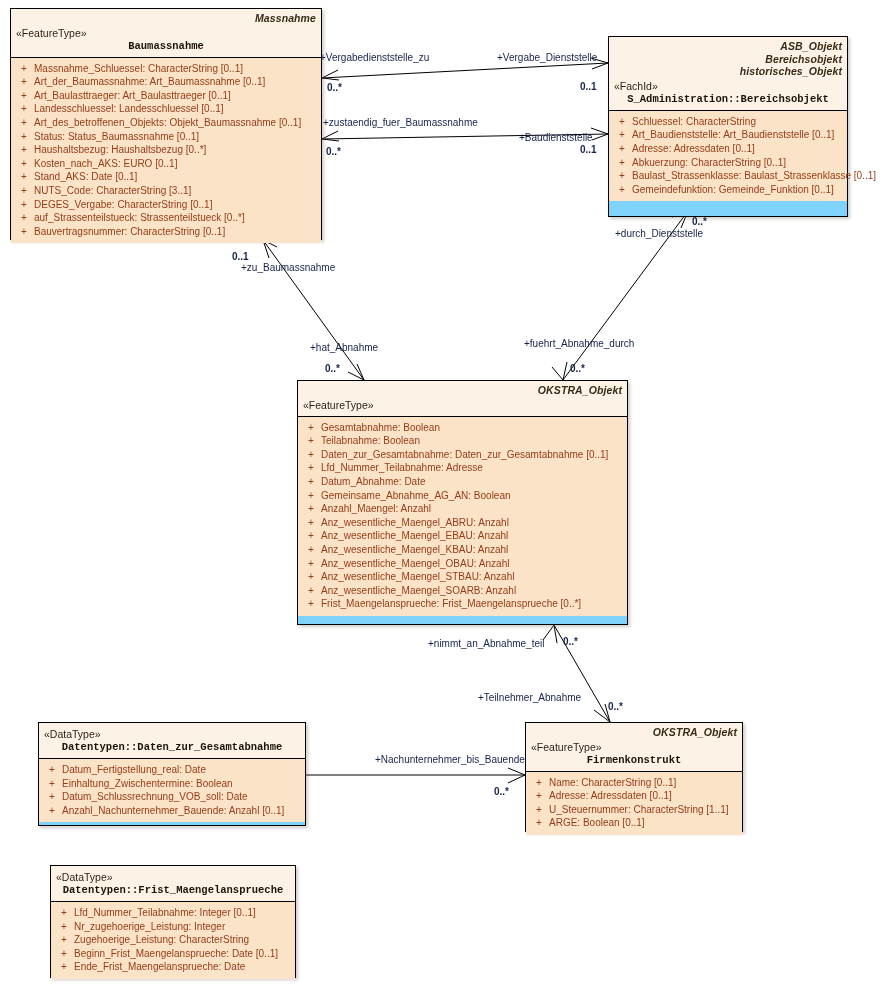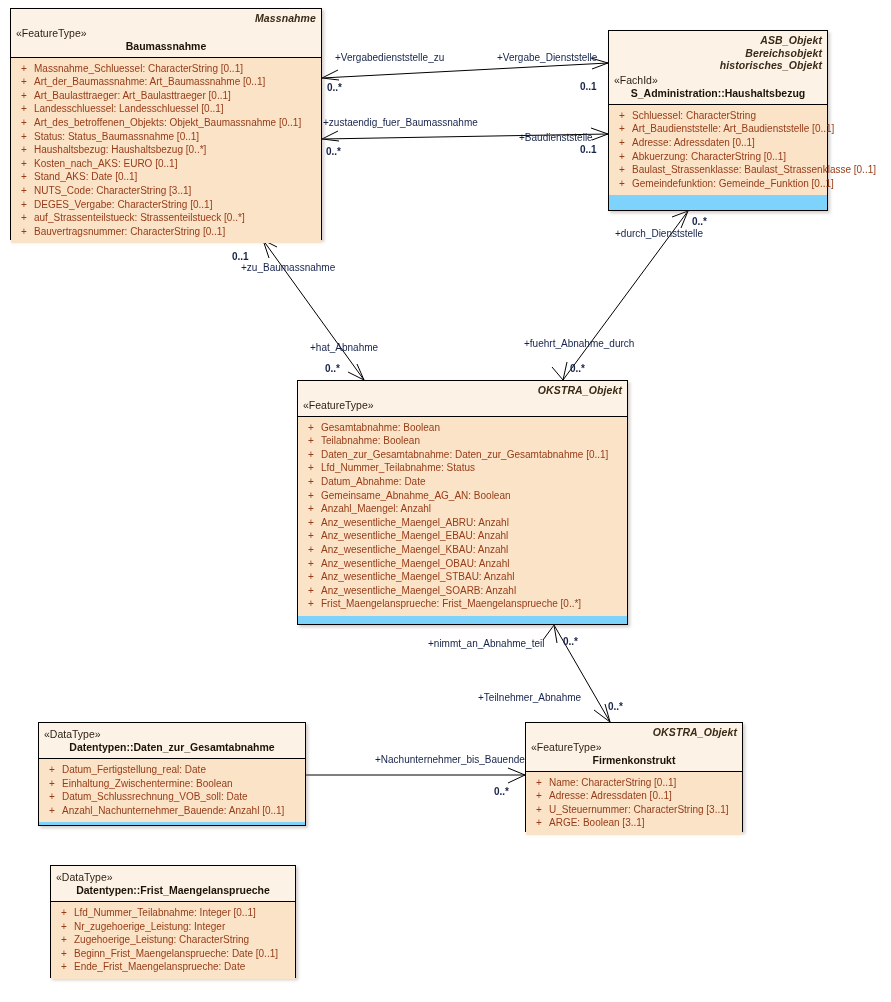--- a/index.html
+++ b/index.html
@@ -48,20 +48,21 @@
     color:#2b1d10;
     line-height:13px;
     margin-top:2px;
   }
   .cname{
     text-align:center;
     font-size:10.5px;
     font-weight:bold;
     color:#1d1206;
     line-height:13px;
+    font-family:Liberation Mono, monospace;
   }
   .attr{
     display:flex;
     align-items:flex-start;
     font-size:10px;
     color:#963c17;
     line-height:13.6px;
     white-space:nowrap;
   }
   .attr .vis{
@@ -134,21 +135,21 @@
       <path d="M554,625 L557,643 M554,625 L543,640"></path>
       <path d="M610,722 L605,704 M610,722 L594,710"></path>
     </g>
 
     <g>
       <line x1="305" y1="775" x2="525" y2="775"></line>
       <path d="M525,775 L508,768 M525,775 L508,783"></path>
     </g>
   </svg>
 
-  <div class="lbl" style="left:335px;top:52px;">+Vergabedienststelle_zu</div>
+  <div class="lbl" style="left:320px;top:52px;">+Vergabedienststelle_zu</div>
   <div class="lbl" style="left:497px;top:52px;">+Vergabe_Dienststelle</div>
   <div class="mult" style="left:327px;top:82px;">0..*</div>
   <div class="mult" style="left:580px;top:81px;">0..1</div>
 
   <div class="lbl" style="left:323px;top:117px;">+zustaendig_fuer_Baumassnahme</div>
   <div class="lbl" style="left:519px;top:132px;">+Baudienststelle</div>
   <div class="mult" style="left:326px;top:146px;">0..*</div>
   <div class="mult" style="left:580px;top:144px;">0..1</div>
 
   <div class="mult" style="left:232px;top:251px;">0..1</div>
@@ -224,27 +225,27 @@
           <span class="vis">+</span>
           <span class="txt">auf_Strassenteilstueck: Strassenteilstueck [0..*]</span>
         </div>
       <div class="attr">
           <span class="vis">+</span>
           <span class="txt">Bauvertragsnummer: CharacterString [0..1]</span>
         </div>
     </div>
   </div>
 
-  <div class="uml-box" style="left:608px;top:30px;width:220px;height:181px;">
+  <div class="uml-box" style="left:608px;top:36px;width:240px;height:181px;">
     <div class="uml-head">
       <div class="tagline">ASB_Objekt</div>
       <div class="tagline">Bereichsobjekt</div>
       <div class="tagline">historisches_Objekt</div>
       <div class="stereo">«FachId»</div>
-      <div class="cname">S_Administration::Haushaltsbezug</div>
+      <div class="cname">S_Administration::Bereichsobjekt</div>
     </div>
     <div class="uml-body">
       <div class="attr">
           <span class="vis">+</span>
           <span class="txt">Schluessel: CharacterString</span>
         </div>
       <div class="attr">
           <span class="vis">+</span>
           <span class="txt">Art_Baudienststelle: Art_Baudienststelle [0..1]</span>
         </div>
@@ -280,21 +281,21 @@
       <div class="attr">
           <span class="vis">+</span>
           <span class="txt">Teilabnahme: Boolean</span>
         </div>
       <div class="attr">
           <span class="vis">+</span>
           <span class="txt">Daten_zur_Gesamtabnahme: Daten_zur_Gesamtabnahme [0..1]</span>
         </div>
       <div class="attr">
           <span class="vis">+</span>
-          <span class="txt">Lfd_Nummer_Teilabnahme: Status</span>
+          <span class="txt">Lfd_Nummer_Teilabnahme: Adresse</span>
         </div>
       <div class="attr">
           <span class="vis">+</span>
           <span class="txt">Datum_Abnahme: Date</span>
         </div>
       <div class="attr">
           <span class="vis">+</span>
           <span class="txt">Gemeinsame_Abnahme_AG_AN: Boolean</span>
         </div>
       <div class="attr">
@@ -342,25 +343,25 @@
       <div class="attr">
           <span class="vis">+</span>
           <span class="txt">Name: CharacterString [0..1]</span>
         </div>
       <div class="attr">
           <span class="vis">+</span>
           <span class="txt">Adresse: Adressdaten [0..1]</span>
         </div>
       <div class="attr">
           <span class="vis">+</span>
-          <span class="txt">U_Steuernummer: CharacterString [3..1]</span>
-        </div>
-      <div class="attr">
-          <span class="vis">+</span>
-          <span class="txt">ARGE: Boolean [3..1]</span>
+          <span class="txt">U_Steuernummer: CharacterString [1..1]</span>
+        </div>
+      <div class="attr">
+          <span class="vis">+</span>
+          <span class="txt">ARGE: Boolean [0..1]</span>
         </div>
     </div>
   </div>
 
   <div class="uml-box" style="left:38px;top:722px;width:268px;height:104px;">
     <div class="uml-head">
       <div class="stereo">«DataType»</div>
       <div class="cname">Datentypen::Daten_zur_Gesamtabnahme</div>
     </div>
     <div class="uml-body">

